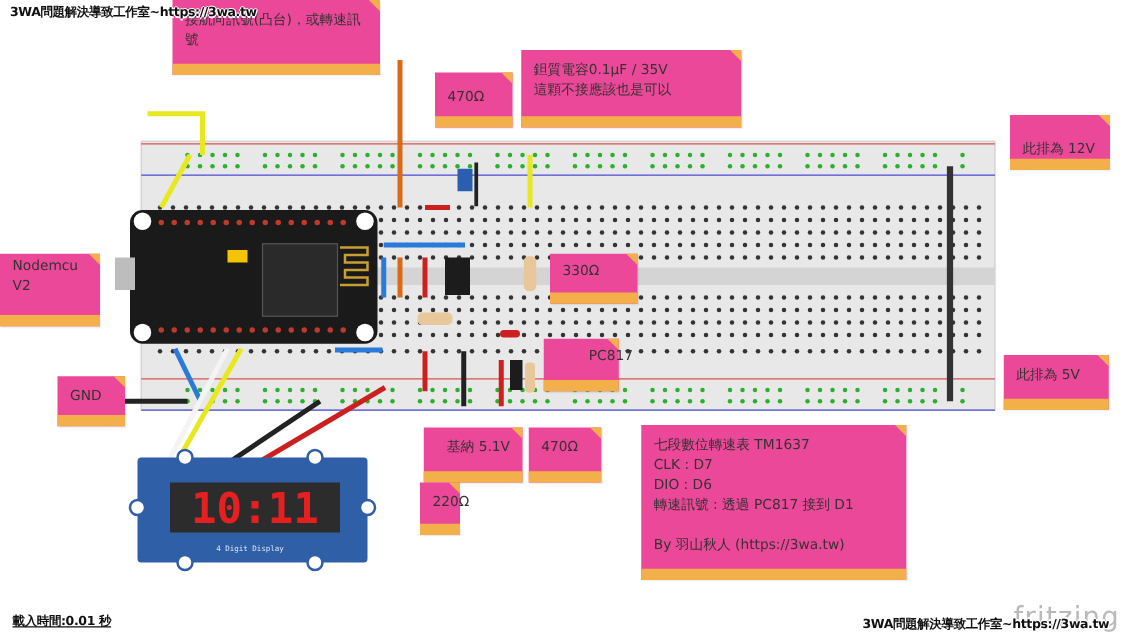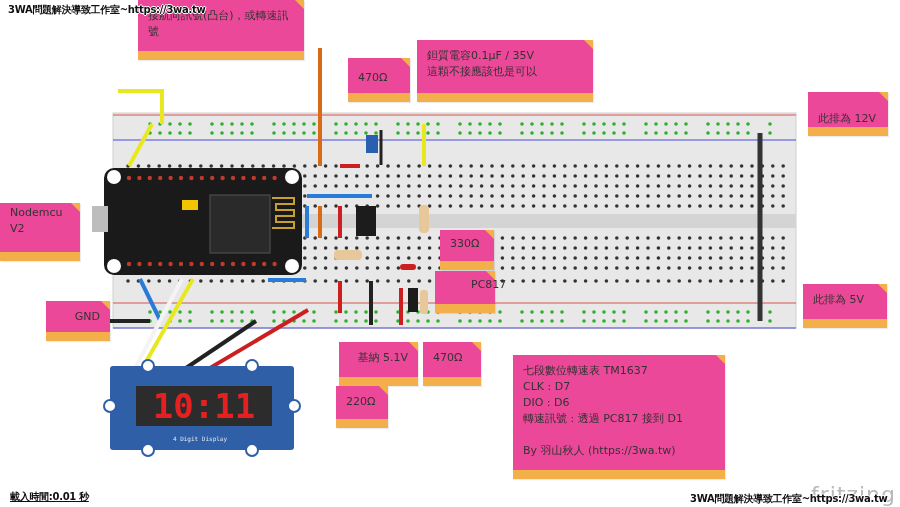--- a/index.html
+++ b/index.html
@@ -982,49 +982,49 @@
       <div class="bar"></div>
     </div>
   <div class="note" style="left:808px;top:92px;width:80px;height:44px;padding-top:19px;">
       <div class="txt">此排為 12V</div>
       <div class="bar"></div>
     </div>
   <div class="note" style="left:0;top:203px;width:80px;height:58px;padding-top:2px;">
       <div class="txt">Nodemcu V2</div>
       <div class="bar"></div>
     </div>
-  <div class="note" style="left:440px;top:203px;width:54px;height:40px;padding-top:6px;margin-top:27px;">
+  <div class="note" style="left:440px;top:203px;width:70px;height:40px;padding-top:6px;">
       <div class="txt">330Ω</div>
       <div class="bar"></div>
     </div>
   <div class="note" style="left:435px;top:271px;width:60px;height:42px;padding-top:6px;padding-left:36px;">
       <div class="txt">PC817</div>
       <div class="bar"></div>
     </div>
   <div class="note" style="left:803px;top:284px;width:84px;height:44px;padding-top:8px;">
       <div class="txt">此排為 5V</div>
       <div class="bar"></div>
     </div>
-  <div class="note" style="left:46px;top:301px;width:64px;height:40px;padding-top:8px;text-align:right;">
+  <div class="note" style="left:46px;top:301px;width:54px;height:40px;padding-top:8px;">
       <div class="txt">GND</div>
       <div class="bar"></div>
     </div>
   <div class="note" style="left:339px;top:342px;width:79px;height:44px;padding-top:8px;text-align:right;">
       <div class="txt">基納 5.1V</div>
       <div class="bar"></div>
     </div>
   <div class="note" style="left:423px;top:342px;width:58px;height:44px;padding-top:8px;">
       <div class="txt">470Ω</div>
       <div class="bar"></div>
     </div>
-  <div class="note" style="left:336px;top:386px;width:52px;height:42px;padding-top:8px;">
+  <div class="note" style="left:336px;top:386px;width:32px;height:42px;padding-top:8px;">
       <div class="txt">220Ω</div>
       <div class="bar"></div>
     </div>
-  <div class="note" style="left:513px;top:355px;width:212px;height:124px;">
+  <div class="note" style="left:513px;top:340px;width:212px;height:124px;">
       <div class="txt">七段數位轉速表 TM1637
 CLK : D7
 DIO : D6
 轉速訊號 : 透過 PC817 接到 D1
 
 By 羽山秋人 (https://3wa.tw)</div>
       <div class="bar"></div>
     </div>
 
   <div class="watermark" style="left:8px;top:3px;">3WA問題解決導致工作室~https://3wa.tw</div>

